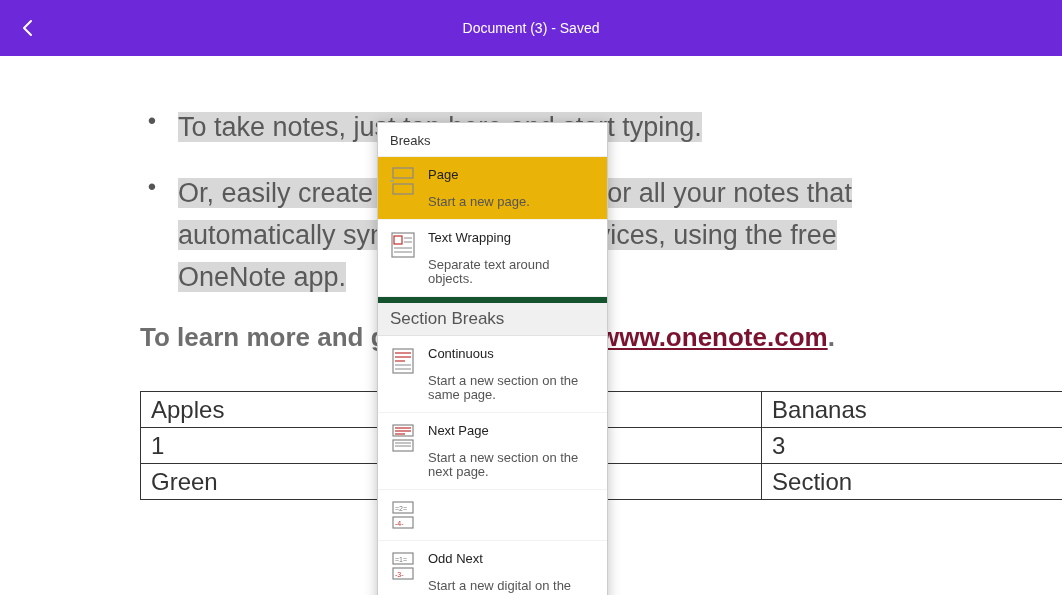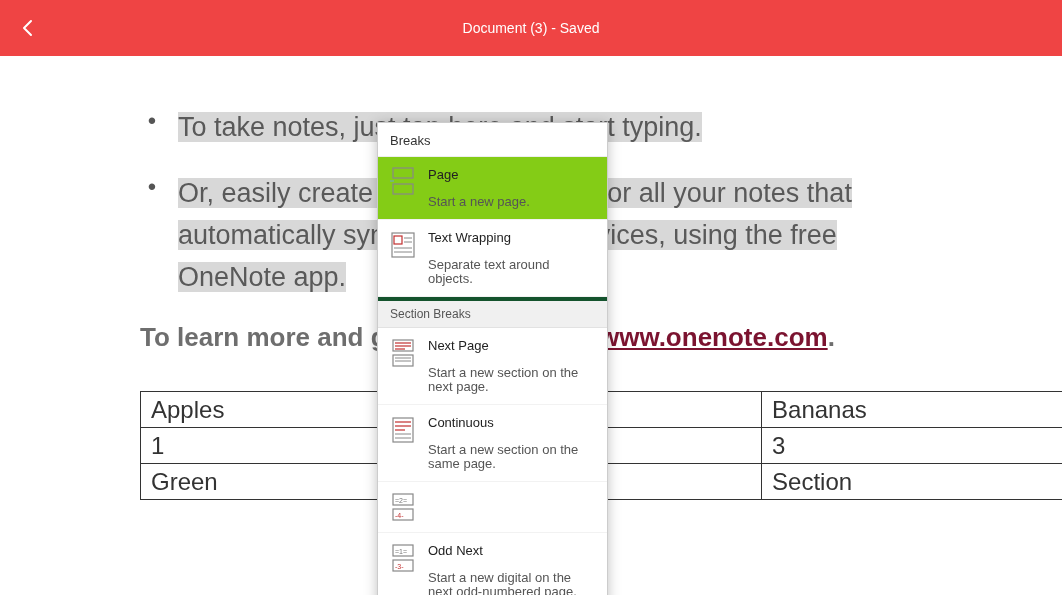--- a/index.html
+++ b/index.html
@@ -1,36 +1,36 @@
 <!DOCTYPE html>
 <html><head>
   <meta charset="utf-8">
   <style>
     * { margin:0; padding:0; box-sizing:border-box; }
     body { font-family: "Segoe UI", Arial, sans-serif; background:#fff; width:1062px; height:595px; overflow:hidden; position:relative; }
-    .titlebar { background:#ef4444; height:56px; display:flex; align-items:center; color:#fff; }
+    .titlebar { background:#6d28d9; height:56px; display:flex; align-items:center; color:#fff; }
     .titlebar .back { width:40px; height:40px; margin-left:8px; display:flex; align-items:center; justify-content:center; font-size:20px; cursor:pointer; }
     .titlebar .title { flex:1; text-align:center; font-size:14px; }
     .titlebar .spacer { width:48px; }
     .doc { padding:50px 120px 0 140px; color:#333; position:relative; }
     ul.bullets { list-style:none; }
     ul.bullets li { display:flex; align-items:flex-start; margin-bottom:24px; }
     .bullet-dot { width:24px; font-size:24px; color:#555; line-height:30px; text-align:center; margin-right:14px; }
     .bullet-text { font-size:27px; color:#595959; line-height:42px; }
     .sel { background:#d8d8d8; }
     .learn { font-size:26px; color:#6e6e6e; font-weight:600; margin-top:10px; }
     .link { color:#7b1330; text-decoration:underline; font-weight:700;margin-top:8px; }
     table.data { border-collapse:collapse; width:942px; margin-top:38px; }
     table.data td { border:1px solid #333; padding:2px 10px; font-size:24px; color:#333; height:36px; }
     .menu { position:absolute; top:122px; left:377px; width:231px; background:#fff; box-shadow:0 2px 12px rgba(0,0,0,.25); border:1px solid #ccc; font-size:12px; color:#333; }
     .menu-header { padding:10px 12px 8px 12px; font-size:13px; border-bottom:1px solid #eee; }
-    .menu-section { font-size:12px; background:#f0f0f0; color:#555; padding:6px 12px; border-top:4px solid #14532d; border-bottom:1px solid #e2e2e2; }
+    .menu-section { font-size:17px; background:#f0f0f0; color:#555; padding:6px 12px; border-top:6px solid #14532d; border-bottom:1px solid #e2e2e2; }
     .menu-item { display:flex; padding:10px 12px; gap:12px; cursor:pointer; border-bottom:1px solid #f2f2f2; }
     .menu-item:last-child { border-bottom:none; }
-    .menu-item.hover { background:#84cc16; }
+    .menu-item.hover { background:#eab308; }
     .menu-icon { width:26px; height:30px; flex:none; }
     .menu-text .ttl { font-size:13px; color:#222; }
     .menu-text .desc { font-size:13px; color:#555; margin-top:13px; line-height:14px; }
     svg.icon-svg { width:26px; height:30px; }
     .red-stroke { stroke:#c23030; }
     .gray-stroke { stroke:#888; }
   </style>
 </head>
 <body>
 
@@ -118,49 +118,49 @@
       <div class="ttl">Text Wrapping</div>
       <div class="desc">Separate text around objects.</div>
     </div>
   </div>
 
   <div class="menu-section">Section Breaks</div>
 
   <div class="menu-item">
     <div class="menu-icon">
       <svg class="icon-svg" viewBox="0 0 26 30">
+          <rect x="3" y="3" width="20" height="24" fill="none" class="gray-stroke" stroke-width="1.2"></rect>
+          <line x1="5" y1="7" x2="21" y2="7" class="red-stroke" stroke-width="1.2"></line>
+          <line x1="5" y1="11" x2="21" y2="11" class="red-stroke" stroke-width="1.2"></line>
+          <line x1="5" y1="15" x2="15" y2="15" class="red-stroke" stroke-width="1.2"></line>
+          <line x1="5" y1="19" x2="21" y2="19" class="gray-stroke" stroke-width="1"></line>
+          <line x1="5" y1="23" x2="21" y2="23" class="gray-stroke" stroke-width="1"></line>
+        </svg>
+    </div>
+    <div class="menu-text">
+      <div class="ttl">Continuous</div>
+      <div class="desc">Start a new section on the same page.</div>
+    </div>
+  </div>
+
+  <div class="menu-item">
+    <div class="menu-icon">
+      <svg class="icon-svg" viewBox="0 0 26 30">
           <rect x="3" y="2" width="20" height="11" fill="none" class="gray-stroke" stroke-width="1.2"></rect>
           <line x1="5" y1="5" x2="21" y2="5" class="red-stroke" stroke-width="1.2"></line>
           <line x1="5" y1="8" x2="21" y2="8" class="red-stroke" stroke-width="1.2"></line>
           <line x1="5" y1="11" x2="15" y2="11" class="red-stroke" stroke-width="1.2"></line>
           <rect x="3" y="17" width="20" height="11" fill="none" class="gray-stroke" stroke-width="1.2"></rect>
           <line x1="5" y1="20" x2="21" y2="20" class="gray-stroke" stroke-width="1"></line>
           <line x1="5" y1="23" x2="21" y2="23" class="gray-stroke" stroke-width="1"></line>
         </svg>
     </div>
     <div class="menu-text">
       <div class="ttl">Next Page</div>
       <div class="desc">Start a new section on the next page.</div>
-    </div>
-  </div>
-
-  <div class="menu-item">
-    <div class="menu-icon">
-      <svg class="icon-svg" viewBox="0 0 26 30">
-          <rect x="3" y="3" width="20" height="24" fill="none" class="gray-stroke" stroke-width="1.2"></rect>
-          <line x1="5" y1="7" x2="21" y2="7" class="red-stroke" stroke-width="1.2"></line>
-          <line x1="5" y1="11" x2="21" y2="11" class="red-stroke" stroke-width="1.2"></line>
-          <line x1="5" y1="15" x2="15" y2="15" class="red-stroke" stroke-width="1.2"></line>
-          <line x1="5" y1="19" x2="21" y2="19" class="gray-stroke" stroke-width="1"></line>
-          <line x1="5" y1="23" x2="21" y2="23" class="gray-stroke" stroke-width="1"></line>
-        </svg>
-    </div>
-    <div class="menu-text">
-      <div class="ttl">Continuous</div>
-      <div class="desc">Start a new section on the same page.</div>
     </div>
   </div>
 
   <div class="menu-item">
     <div class="menu-icon">
       <svg class="icon-svg" viewBox="0 0 26 30">
           <rect x="3" y="2" width="20" height="11" fill="none" class="gray-stroke" stroke-width="1.2"></rect>
           <text x="5" y="11" font-size="7" fill="#777">=2=</text>
           <rect x="3" y="17" width="20" height="11" fill="none" class="gray-stroke" stroke-width="1.2"></rect>
           <text x="5" y="26" font-size="7" fill="#c23030">-4-</text>

